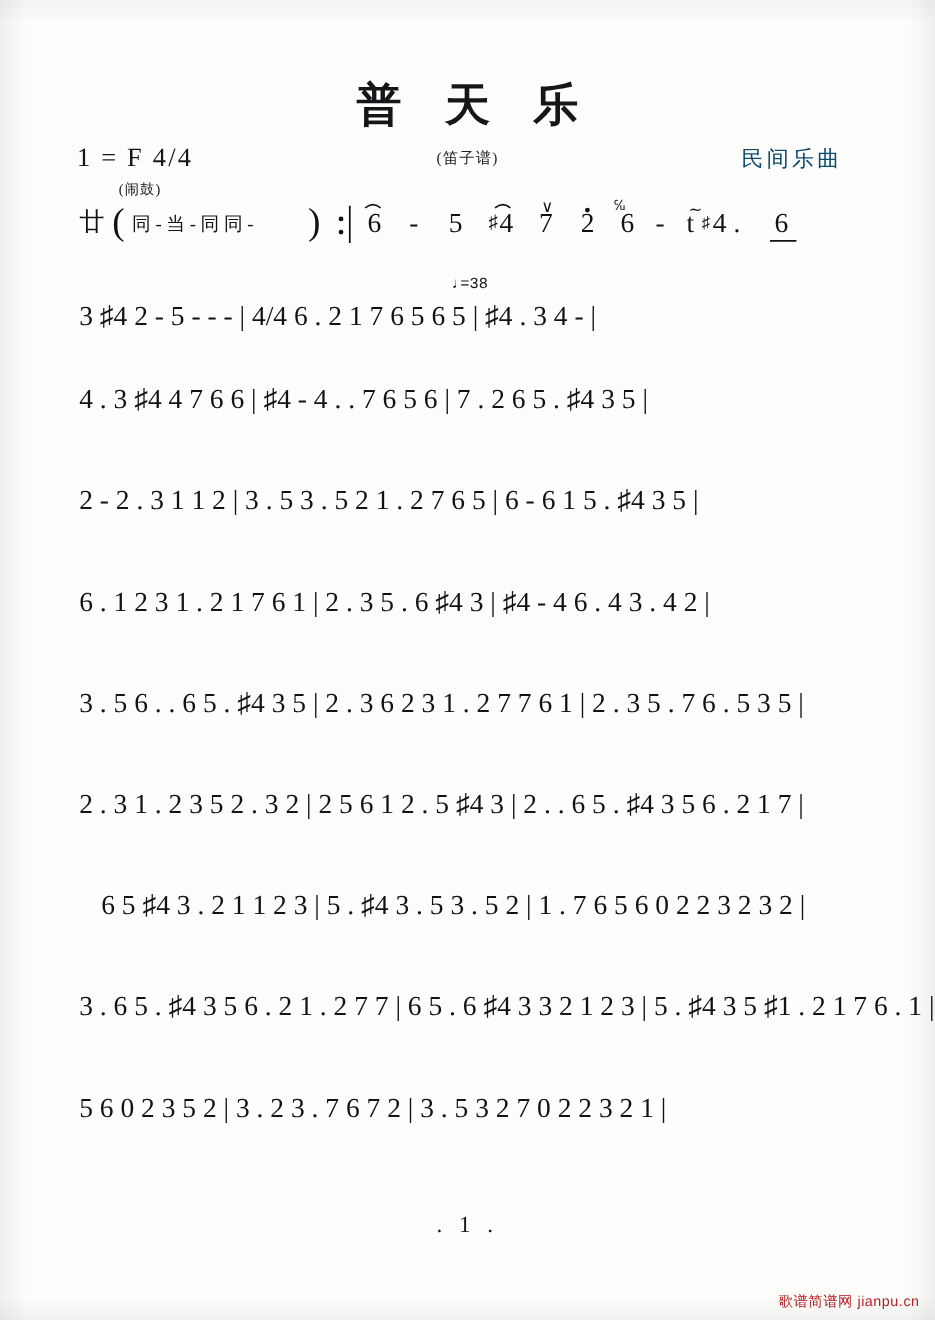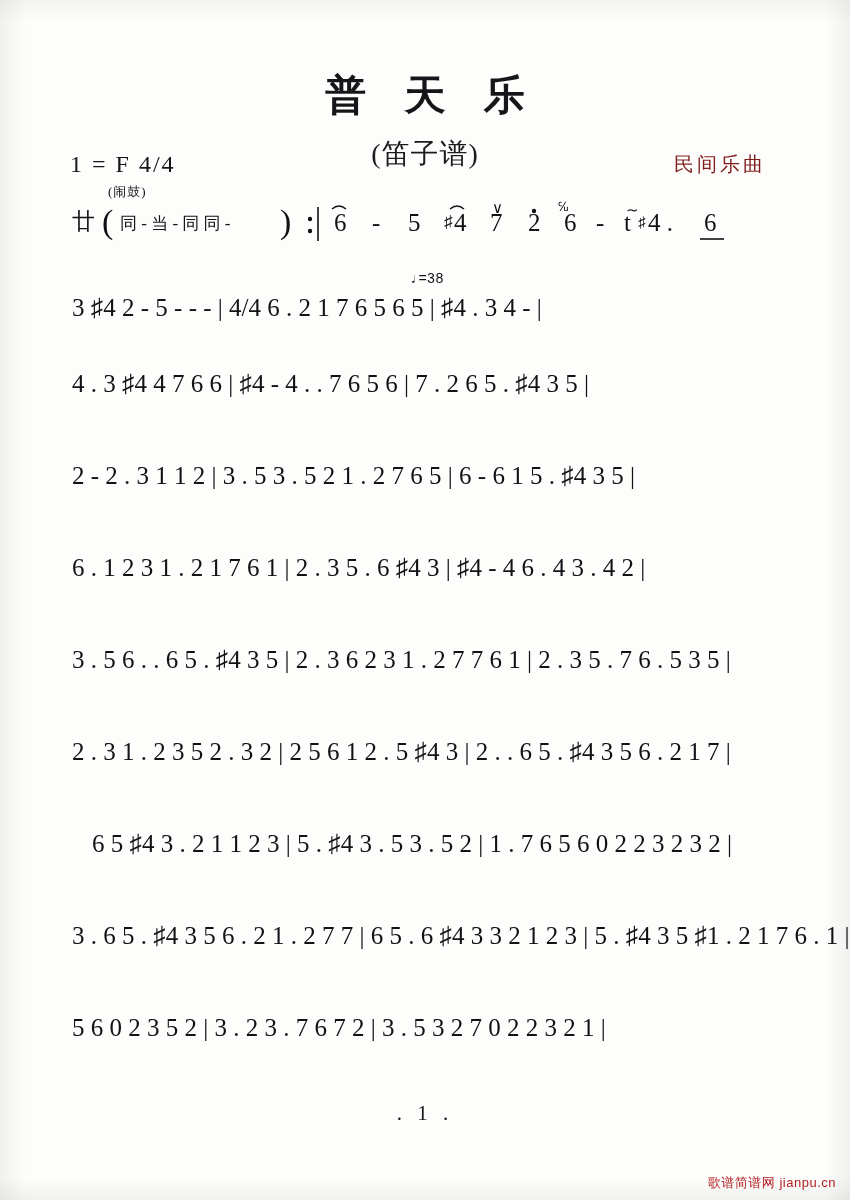--- a/index.html
+++ b/index.html
@@ -34,31 +34,31 @@
   }
   .sheet {
     position: absolute;
     left: 34px;
     top: 22px;
     width: 782px;
     height: 1156px;
   }
   .title {
     text-align: center;
-    font-family: Liberation Serif, serif;
+    font-family: Liberation Sans, sans-serif;
     font-size: 41px;
     font-weight: bold;
     letter-spacing: 14px;
     color: #15161a;
     margin-top: 46px;
     text-indent: 14px;
   }
   .subtitle {
     text-align: center;
-    font-size: 28px;
+    font-size: 14px;
     color: #1b1c20;
     margin-top: 12px;
     letter-spacing: 1px;
   }
   .meta-row {
     position: relative;
     height: 34px;
     margin-top: -28px;
   }
   .key-sig {
@@ -68,21 +68,21 @@
     font-size: 24px;
     letter-spacing: 2px;
     color: #15161a;
   }
   .composer {
     position: absolute;
     right: 50px;
     top: 6px;
     font-size: 20px;
     letter-spacing: 3px;
-    color: #7f1d1d;
+    color: #0c4a6e;
     font-family: "Liberation Serif", serif;
   }
   .staff {
     margin-top: 26px;
     padding-left: 38px;
     padding-right: 22px;
   }
   .line {
     position: relative;
     height: 62px;

